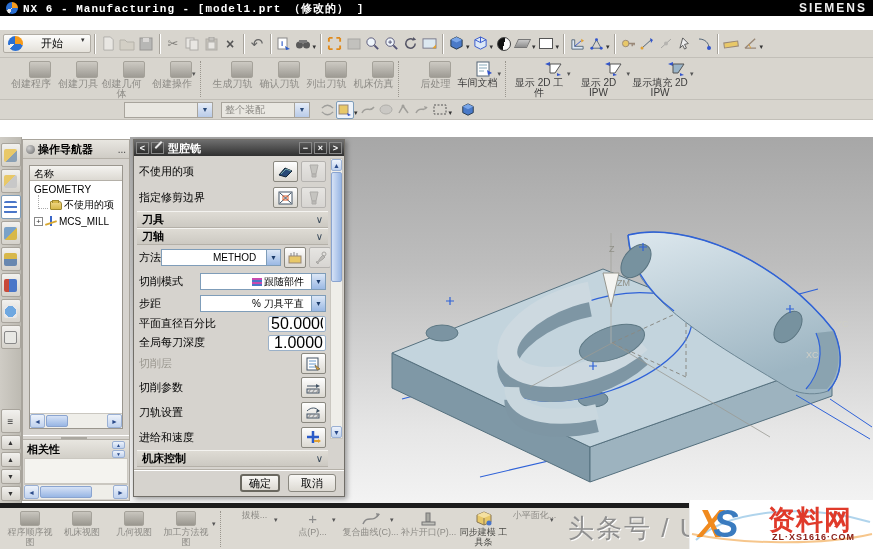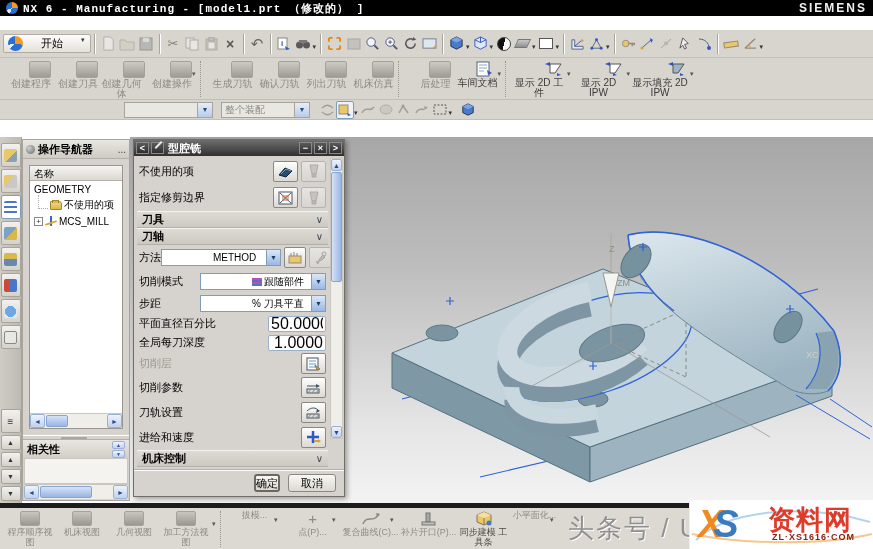--- a/index.html
+++ b/index.html
@@ -138,21 +138,21 @@
   .dcombo .ctext2{padding:0 3px;font-size:10px;white-space:nowrap;overflow:hidden;display:flex;align-items:center;gap:2px;}
   .dcombo .cbtn2{width:14px;height:15px;background:linear-gradient(#dce7f6,#9ab8e4);border-left:1px solid #7f9db9;
                  display:flex;align-items:center;justify-content:center;font-size:7px;color:#1a3a6a;}
   .zigzag{width:10px;height:8px;background:repeating-linear-gradient(180deg,#c84ab0 0 2px,#4a76c8 2px 4px);flex:none;}
   .nfield{width:58px;height:16px;border:1px solid #9ab0c8;border-radius:2px;background:#fff;font-size:16px;
           text-align:right;padding:0 2px;font-family:"Liberation Sans","DejaVu Sans",sans-serif;}
   .dfoot{height:27px;border-top:1px solid #b4b0a8;box-shadow:0 1px 0 #fff inset;display:flex;align-items:center;
          justify-content:flex-end;gap:8px;padding:0 8px;}
   .dbtn{height:18px;border:1px solid #8a8880;border-radius:3px;background:linear-gradient(#f8f7f5,#dcd9d2);
         font-size:11px;padding:0 12px;display:flex;align-items:center;}
-  .dbtn.def{border:2px solid #6a6860;padding:0 0;}
+  .dbtn.def{border:2px solid #6a6860;padding:0 7px;}
   .vsb{position:absolute;right:1px;top:2px;bottom:30px;width:13px;background:#efeee9;border:1px solid #cac7c0;
        display:flex;flex-direction:column;align-items:center;}
   .vsb .sbtn{width:11px;height:12px;}
   .vthumb{width:11px;height:110px;margin-top:1px;border-radius:2px;background:linear-gradient(90deg,#d6e2f6,#98b6e4);border:1px solid #8aa4d0;}
   
   .bottomedge{position:absolute;left:0;top:503px;width:873px;height:5px;background:#1c1c1c;}
   .bottombar{position:absolute;left:0;top:508px;width:873px;height:41px;background:#dcd9d2;
              display:flex;align-items:flex-start;padding:2px 4px 0;overflow:hidden;}
   .vb{width:52px;display:flex;flex-direction:column;align-items:center;flex:none;}
   .vb .bicon2{width:20px;height:15px;background:linear-gradient(#c9c6bf,#9a978f);border:1px solid #a5a29a;border-radius:2px;margin:1px 0;}

